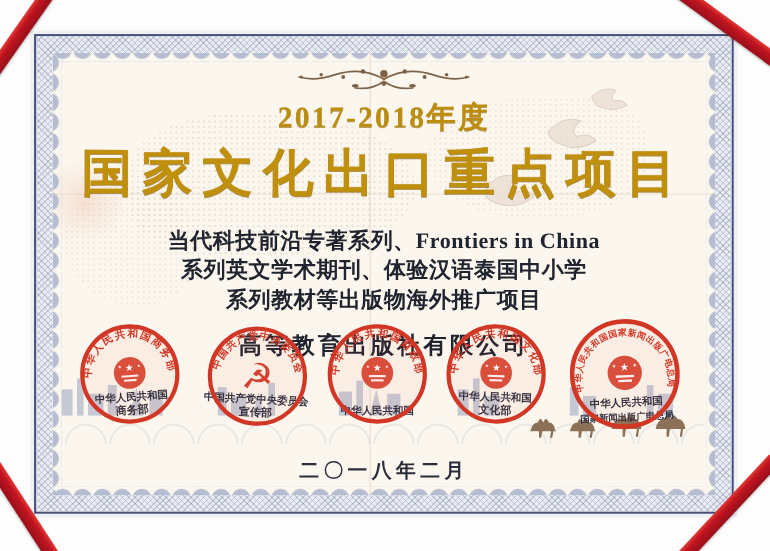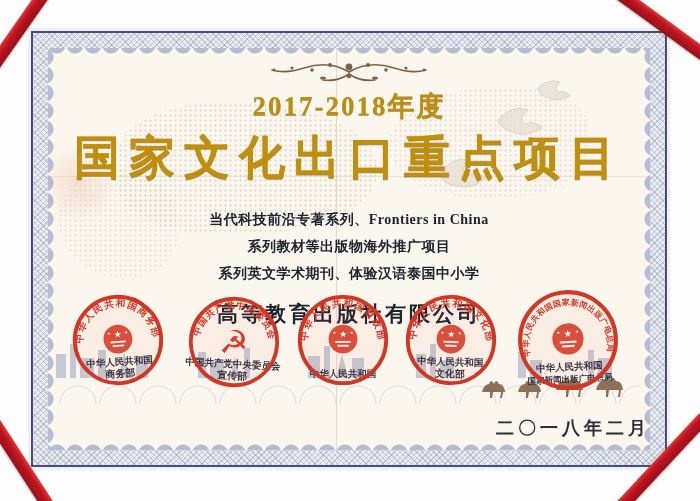--- a/index.html
+++ b/index.html
@@ -71,21 +71,21 @@
   
   .period{position:relative;z-index:2;margin-top:2px;
         font-size:27px;font-weight:bold;letter-spacing:2px;color:#bd8d0d;
         text-shadow:0 1px 0 rgba(130,90,0,.55);}
   .main-title{position:relative;z-index:2;margin-top:3px;
         font-size:46px;font-weight:bold;letter-spacing:9px;color:#c08f0c;
         text-shadow:0 1px 0 rgba(125,85,0,.6),0 0 1px rgba(150,105,10,.4);}
 
   
   .project{position:relative;z-index:2;margin-top:17px;color:#20242f;
-        font-size:14px;font-weight:bold;line-height:27px;letter-spacing:.5px;}
+        font-size:20px;font-weight:bold;line-height:27px;letter-spacing:.5px;}
   .recipient{position:relative;z-index:2;margin-top:13px;color:#20242f;
         font-size:21px;font-weight:bold;letter-spacing:3px;}
 
   
   .seal-row{position:absolute;left:0;right:0;top:236px;height:110px;z-index:3;}
   .seal{position:absolute;width:96px;height:96px;}
   .seal svg{position:absolute;left:0;top:0;z-index:2;}
   .seal-label{position:absolute;left:50%;transform:translateX(-50%);bottom:8px;width:160px;
         z-index:1;color:#2e3140;font-weight:bold;font-size:9.5px;line-height:1.2;}
   .seal-label .l2{font-size:10px;}
@@ -95,21 +95,21 @@
   .s4{left:355px;top:8px;transform:rotate(2deg);}
   .s5{left:468px;top:4px;width:104px;height:104px;transform:rotate(-3deg);}
   .seal-ring-text{fill:#d23726;font-weight:bold;font-size:10px;letter-spacing:1.5px;
         font-family:"Liberation Serif","DejaVu Serif",serif;}
   .s2 .seal-ring-text{font-size:9.5px;letter-spacing:1px;}
   .s5 .seal-ring-text{font-size:7.6px;letter-spacing:.5px;}
   .s5 .seal-label .l2{font-size:8.5px;letter-spacing:0;}
 
   
   .date{position:absolute;left:0;right:0;bottom:10px;z-index:2;
-        font-size:18px;font-weight:bold;letter-spacing:4px;color:#2a2d3a;text-align:right;}
+        font-size:18px;font-weight:bold;letter-spacing:4px;color:#2a2d3a;}
 </style>
 </head>
 <body>
 
 <div class="photo">
 
   <div class="ribbon tl"></div>
   <div class="ribbon tr"></div>
   <div class="ribbon bl"></div>
   <div class="ribbon br"></div>
@@ -197,22 +197,22 @@
                 <ellipse cx="59" cy="20" rx="3" ry="1.6"></ellipse>
                   <ellipse cx="111" cy="20" rx="3" ry="1.6"></ellipse>
               </g>
             </svg>
 
             <div class="period">2017-2018年度</div>
             <div class="main-title">国家文化出口重点项目</div>
 
             <div class="project">
               <div>当代科技前沿专著系列、Frontiers in China</div>
+              <div>系列英文学术期刊、体验汉语泰国中小学</div>
               <div>系列教材等出版物海外推广项目</div>
-              <div>系列英文学术期刊、体验汉语泰国中小学</div>
             </div>
 
             <div class="recipient">高等教育出版社有限公司</div>
 
             <div class="seal-row">
 
               <div class="seal s1">
                 <div class="seal-label">
                   <div class="l1">中华人民共和国</div>
                   <div class="l2">商务部</div>

